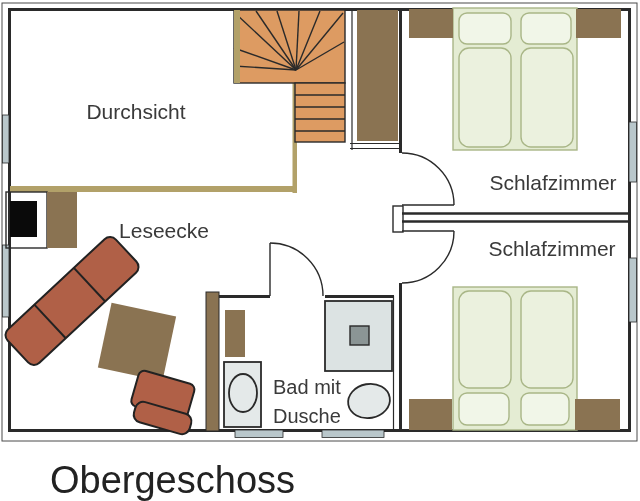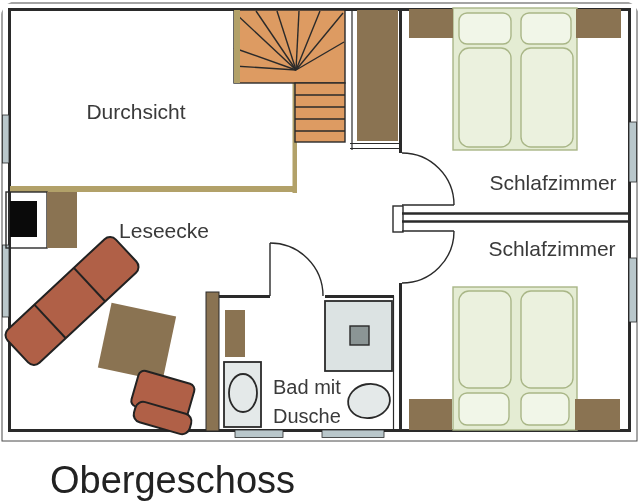--- a/index.html
+++ b/index.html
@@ -1,17 +1,17 @@
 <!DOCTYPE html>
 <html style="--c-wall: #2a2a2a; --c-stairs: #dd9b62; --c-wood: #8a7352; --c-railing: #b2a169; --c-bed_frame: #e4ecd3; --c-bed_mattress: #ebf1de; --c-bed_pillow: #f1f6e8; --c-bed_outline: #a9b687; --c-window: #b9c7cb; --c-fixture: #e4e9e9; --c-shower: #dce3e3; --c-drain: #8b9595; --c-sofa: #b06047; --c-stove: #0a0a0a; --c-text: #3a3a3a;"><head>
 <meta charset="utf-8">
 <style>
   html,body{margin:0;padding:0;background:#ffffff;}
   .page{position:relative;width:640px;height:501px;background:#fff;overflow:hidden;
-        font-family:"Liberation Sans",sans-serif;border-radius:20px;}
+        font-family:"Liberation Sans",sans-serif;}
   svg{display:block;}
   .wall{stroke:var(--c-wall);fill:none;}
   .thin{stroke:var(--c-wall);stroke-width:1.2;fill:none;}
   .stairs{fill:var(--c-stairs);stroke:var(--c-wall);stroke-width:1.4;}
   .tread{stroke:var(--c-wall);stroke-width:1.4;}
   .wood{fill:var(--c-wood);}
   .railing{fill:var(--c-railing);}
   .window{fill:var(--c-window);stroke:var(--c-wall);stroke-width:0.8;}
   .door{stroke:var(--c-wall);stroke-width:1.4;fill:none;}
   .bedframe{fill:var(--c-bed_frame);stroke:var(--c-bed_outline);stroke-width:1.4;}

